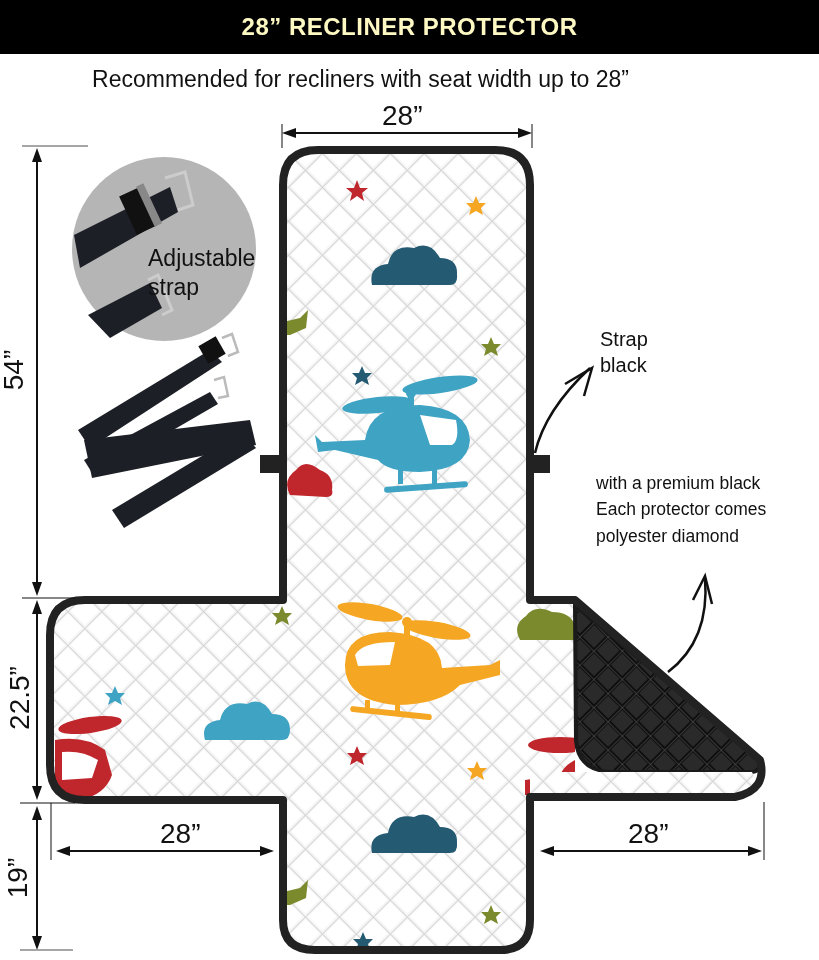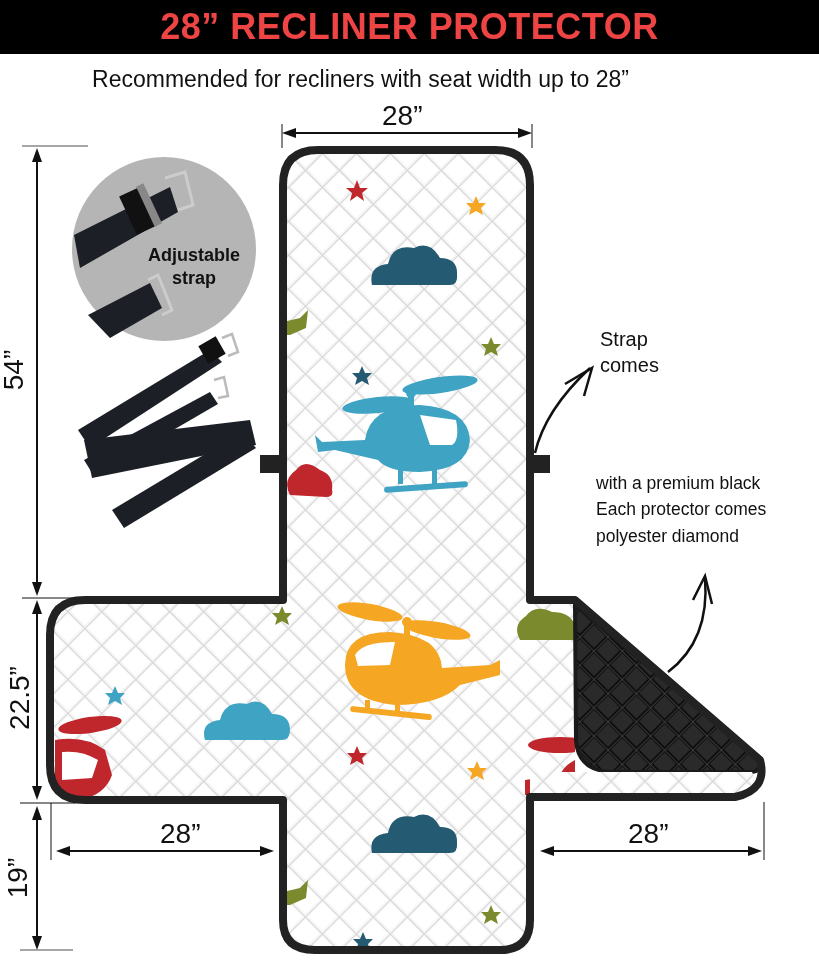--- a/index.html
+++ b/index.html
@@ -1,21 +1,21 @@
 <!DOCTYPE html>
 <html><head>
 <meta charset="utf-8">
 <style>
   html, body { margin: 0; padding: 0; background: #ffffff; }
   body { width: 819px; height: 960px; position: relative; overflow: hidden;
          font-family: "DejaVu Sans", "Liberation Sans", sans-serif; color: #111; }
   .banner { position: absolute; left: 0; top: 0; width: 819px; height: 54px; background: #000;
             display: flex; align-items: center; justify-content: center; }
-  .banner-title { color: #ef4444; font-family: "Liberation Sans", sans-serif; font-weight: bold;
-                  font-size: 36px; letter-spacing: 0.5px; }
+  .banner-title { color: #fef9c3; font-family: "Liberation Sans", sans-serif; font-weight: bold;
+                  font-size: 24px; letter-spacing: 0.5px; }
   .subtitle { position: absolute; left: 0; top: 66px; width: 721px; text-align: center;
               font-family: "Liberation Sans", sans-serif; font-size: 23px; color: #111; }
   .dim-label { position: absolute; font-family: "Liberation Sans", sans-serif; font-size: 28px; color: #111; line-height: 1; }
   .dim-vert { transform: rotate(-90deg); transform-origin: center; white-space: nowrap; }
   .callout { position: absolute; font-family: "Liberation Sans", sans-serif; font-size: 19px; line-height: 1.4; color: #111; }
   svg.art { position: absolute; left: 0; top: 0; }
 </style>
 </head>
 <body>
 
@@ -178,25 +178,25 @@
   </g>
 </svg>
 
 <div class="dim-label" style="left:382px; top:102px;">28”</div>
 <div class="dim-label dim-vert" style="left:-6px; top:356px;">54”</div>
 <div class="dim-label dim-vert" style="left:-12px; top:684px;">22.5”</div>
 <div class="dim-label dim-vert" style="left:-2px; top:864px;">19”</div>
 <div class="dim-label" style="left:160px; top:820px;">28”</div>
 <div class="dim-label" style="left:628px; top:820px;">28”</div>
 
-<div class="callout" style="left:148px; top:244px; text-align:center; font-size:18px; line-height:1.25;font-weight:bold;">
+<div class="callout" style="left:148px; top:244px; text-align:left; font-size:23px; line-height:1.25;">
   <div>Adjustable</div>
   <div>strap</div>
 </div>
 <div class="callout" style="left:600px; top:326px; font-size:20px; line-height:1.3;">
   <div>Strap</div>
-  <div>comes</div>
+  <div>black</div>
 </div>
 <div class="callout" style="left:596px; top:470px; font-size:17.5px; line-height:1.5;">
   <div>with a premium black</div>
   <div>Each protector comes</div>
   <div>polyester diamond</div>
 </div>
 
 </body></html>

